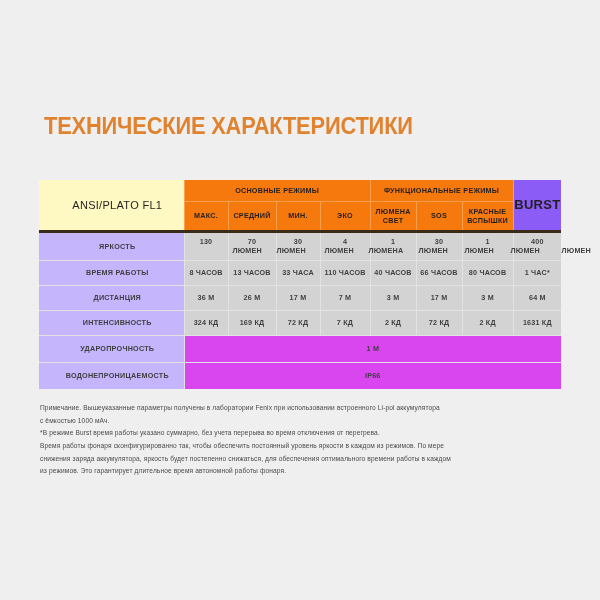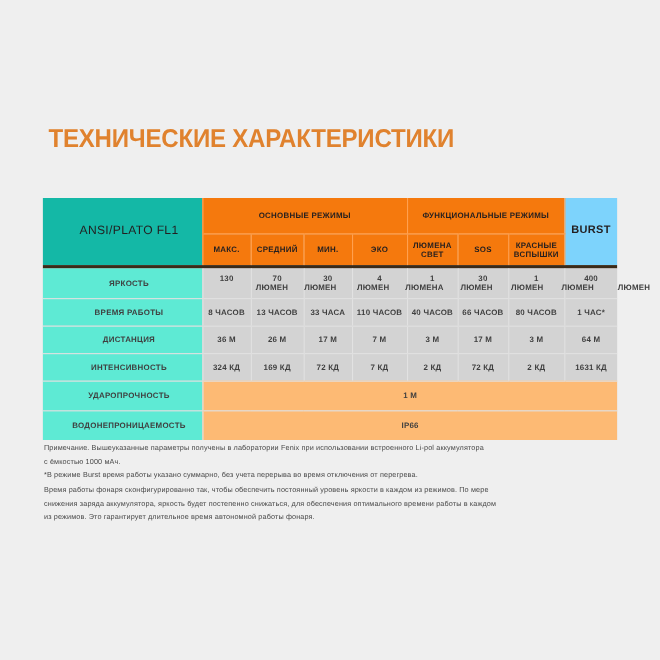--- a/index.html
+++ b/index.html
@@ -58,84 +58,84 @@
   
   .hdr {
     background: #f5790d;
     color: #231f20;
     font-size: 7.2px;
     font-weight: bold;
     letter-spacing: 0.25px;
     line-height: 1.28;
   }
   .hdr-group {
-    height: 32px;
+    height: 21px;
     border-left: 1px solid #ffa04f;
   }
   .hdr-sub {
     height: 28px;
     border-left: 1px solid #ffa04f;
     border-top: 1px solid #ffa04f;
     padding: 0 1px;
   }
   .hdr-corner {
-    background: #14b8a6;
+    background: #fef9c3;
     color: #231f20;
     font-size: 11px;
     font-weight: normal;
     letter-spacing: 0.3px;
     text-align: left;
     padding-left: 12px !important;
   }
   .hdr-burst {
-    background: #7dd3fc;
+    background: #8b5cf6;
     color: #231f20;
-    font-size: 10px;
+    font-size: 13px;
     font-weight: bold;
     letter-spacing: 0.3px;
     border-left: 1px solid #ffa04f;
   }
 
   
   #hdr-rule td {
     height: 3px;
     background: #3a2a18;
     padding: 0;
   }
 
   
   .row-label {
     text-align: left;
     padding-left: 12px !important;
     font-size: 7.2px;
     font-weight: bold;
     color: #3f3f3f;
     letter-spacing: 0.25px;
-    background: #5eead4;
+    background: #c4b5fd;
     border-bottom: 1px solid #e2e2e2;
   }
   .cell {
     font-size: 7.2px;
     font-weight: bold;
     color: #3f3f3f;
     letter-spacing: 0.2px;
     line-height: 1.35;
     background: #d3d3d3;
     border-left: 1px solid #e2e2e2;
     border-bottom: 1px solid #e2e2e2;
   }
   .r-tall { height: 27px; }
   .r-norm { height: 25px; }
   .r-wide { height: 27px; }
   .cell-span {
     font-size: 7.2px;
     font-weight: bold;
     color: #3f3f3f;
     letter-spacing: 0.2px;
-    background: #fdba74;
+    background: #d946ef;
     border-left: 1px solid #e2e2e2;
     border-bottom: 1px solid #e2e2e2;
   }
   tr.last-row .row-label,
   tr.last-row .cell-span { border-bottom: none; }
 
   .val-num { display: block; }
   .val-unit { display: block; margin-left: 48px; }
 
   

